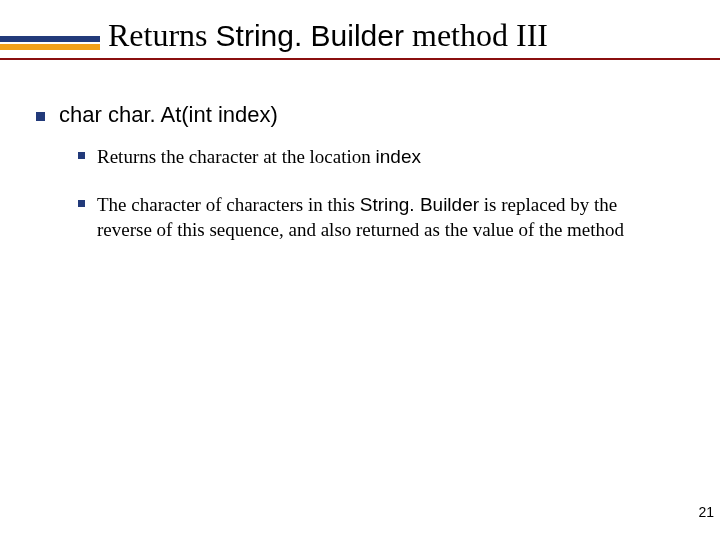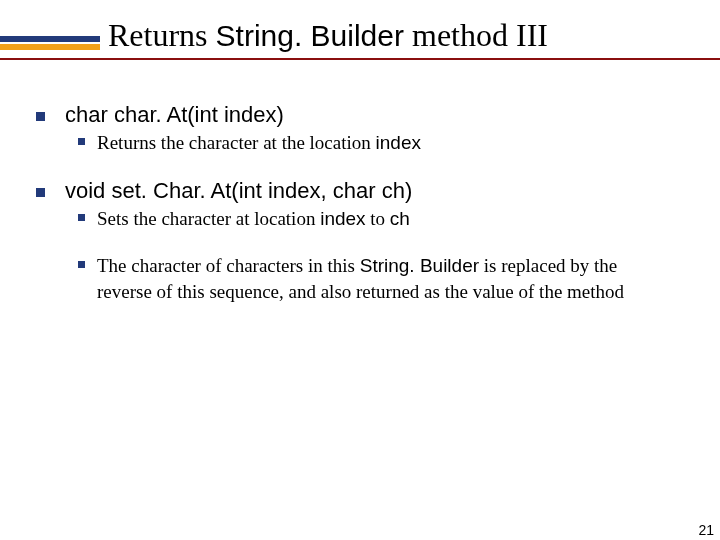--- a/index.html
+++ b/index.html
@@ -59,52 +59,52 @@
     top: 80px;
     left: 36px;
     right: 36px;
   }
   .b1 {
     margin-top: 22px;
   }
   .b1-row {
     display: flex;
     align-items: flex-start;
-    gap: 20px;
+    gap: 14px;
     margin-top: 12px;
   }
   .sq {
     width: 9px;
     height: 9px;
     background: #223a7a;
     flex: 0 0 auto;
   }
   .sq-l1 { margin-top: 10px; }
   .sq-l2 { width: 7px; height: 7px; margin-top: 8px; }
   .l1-text {
     font-family: Verdana, Arial, sans-serif;
     font-size: 22px;
   }
   .l2 {
-    margin-top: 2px;
+    margin-top: 16px;
     margin-left: 42px;
     display: flex;
     gap: 12px;
     align-items: flex-start;
   }
   .l2-text {
     font-size: 19px;
     line-height: 1.35;
     max-width: 560px;
   }
   .code { font-family: Verdana, Arial, sans-serif; }
   .pagenum {
     position: absolute;
     right: 6px;
-    bottom: 2px;
+    bottom: 20px;
     font-family: Arial, sans-serif;
     font-size: 14px;
     color: #000;
   }
 </style>
 </head>
 <body>
 
 <div class="title-decor">
   <div class="bar-top"></div>
@@ -124,32 +124,20 @@
       <div class="l1-text">char char. At(int index)</div>
     </div>
     <div class="l2">
       <div class="sq sq-l2"></div>
       <div class="l2-text">
         <span>Returns the character at the location </span><span class="code">index</span><span></span>
       </div>
     </div>
   </div>
 
-  <div class="b1">
-    <div class="b1-row">
-      <div class="sq sq-l1"></div>
-      <div class="l1-text">void set. Char. At(int index, char ch)</div>
-    </div>
-    <div class="l2">
-      <div class="sq sq-l2"></div>
-      <div class="l2-text">
-        <span>Sets the character at location </span><span class="code">index</span><span> to </span><span class="code">ch</span><span></span>
-      </div>
-    </div>
-  </div>
 
   <div class="b1">
     <div class="l2">
       <div class="sq sq-l2"></div>
       <div class="l2-text">
         <span>The character of characters in this </span><span class="code">String. Builder</span><span> is replaced by the reverse of this sequence, and also returned as the value of the method</span>
       </div>
     </div>
   </div>
 

